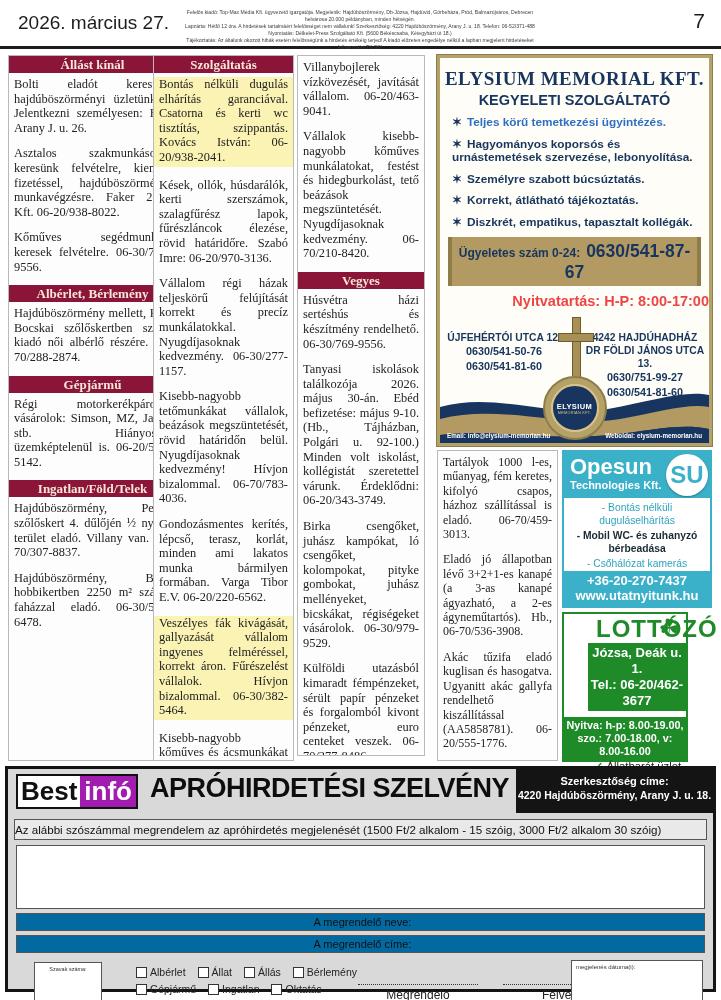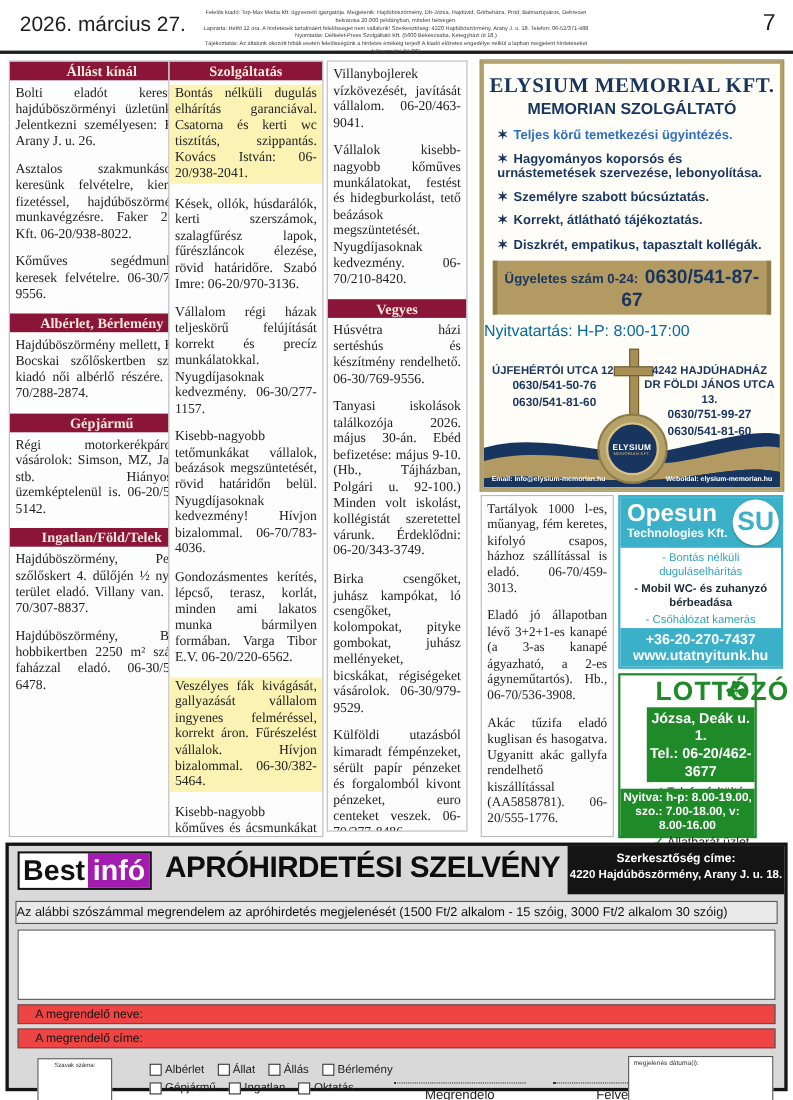--- a/index.html
+++ b/index.html
@@ -31,21 +31,21 @@
              font-size:19px;letter-spacing:.5px;color:#17355e;}
   .ely-sub{text-align:center;font-weight:bold;font-size:14.5px;margin-top:2px;color:#17355e;}
   .ely-bullets{margin:8px 10px 0 12px;}
   .eb{font-weight:bold;font-size:11.8px;line-height:13.5px;margin-bottom:8px;color:#17355e;}
   .eb.accent{color:#2e6fc4;}
   .eb .star{margin-right:5px;color:#17355e;}
   .ely-duty{margin:2px 8px 0 8px;background:#b29a62;border-left:4px solid #8f7d49;border-right:4px solid #8f7d49;
             text-align:center;padding:4px 0 3px 0;color:#17355e;}
   .ely-duty .lbl{font-weight:bold;font-size:12px;margin-right:6px;}
   .ely-duty .phone{font-weight:bold;font-size:17.5px;}
-  .ely-hours{text-align:left;font-weight:normal;font-size:14.5px;margin-top:7px;color:#0369a1;}
+  .ely-hours{text-align:right;font-weight:bold;font-size:14.5px;margin-top:7px;color:#ef4444;}
   .ely-locs{position:relative;margin-top:8px;height:92px;}
   .ely-loc{position:absolute;top:14px;width:120px;text-align:center;font-weight:bold;color:#17355e;}
   .ely-loc.left{left:4px;} .ely-loc.right{right:4px;}
   .ely-loc div{font-size:10.3px;line-height:13px;}
   .ely-loc div.tel{font-size:10.8px;line-height:15px;}
   .ely-cross{position:absolute;left:50%;top:0;transform:translateX(-50%);width:34px;height:92px;}
   .ely-cross .v{position:absolute;left:14px;top:0;width:7px;height:92px;background:#a78f55;border:1px solid #6e5c31;}
   .ely-cross .h{position:absolute;left:0;top:16px;width:34px;height:7px;background:#a78f55;border:1px solid #6e5c31;}
   .ely-wave{position:absolute;left:0;bottom:0;width:269px;height:58px;}
   .ely-logo{position:absolute;left:50%;bottom:3px;transform:translateX(-50%);width:60px;height:60px;border-radius:50%;
@@ -93,22 +93,22 @@
   .bestinfo .b1{background:#fff;color:#111;padding:0 3px;}
   .bestinfo .b2{background:#a21caf;color:#fff;padding:0 4px;}
   .cp-title{position:absolute;left:142px;top:4px;font-size:27px;font-weight:bold;letter-spacing:-.5px;color:#0d0d0d;}
   .cp-office{position:absolute;right:0px;top:0px;width:197px;height:44px;background:#141414;color:#fff;
              text-align:center;font-weight:bold;}
   .cp-office .o1{font-size:11px;margin-top:6px;}
   .cp-office .o2{font-size:10.5px;margin-top:2px;}
   .cp-order{margin:2px 6px 0 6px;background:#e9e9e9;border:1px solid #555;text-align:left;
             font-size:11.6px;padding:3px 0;color:#111;}
   .cp-adbox{margin:5px 8px 0 8px;height:62px;background:#fff;border:1px solid #555;}
-  .cp-line{margin:4px 8px 0 8px;height:16px;background:#ef4444;border:1px solid #555;font-size:11px;
-           color:#111;padding-left:15px;line-height:16px;}
+  .cp-line{margin:4px 8px 0 8px;height:16px;background:#0369a1;border:1px solid #555;font-size:11px;
+           color:#111;padding-left:4px;line-height:16px;text-align:center;}
   .cp-bottom{position:relative;height:72px;margin-top:5px;}
   .cp-words{position:absolute;left:26px;top:4px;width:66px;height:58px;background:#fff;border:1px solid #555;}
   .cp-words span{display:block;text-align:center;font-size:5.5px;margin-top:3px;color:#333;}
   .cp-checks{position:absolute;left:128px;top:8px;}
   .cp-chk-row{display:flex;margin-bottom:5px;}
   .cp-chk{display:flex;align-items:flex-end;margin-right:12px;}
   .cp-chk .box{width:9px;height:9px;border:1px solid #333;background:#fff;margin-right:3px;}
   .cp-chk .lab{font-size:10.5px;color:#222;}
   .cp-sign{position:absolute;top:16px;width:120px;text-align:center;}
   .cp-sign .dots{border-bottom:1.5px dotted #333;height:10px;margin-bottom:3px;}
@@ -166,21 +166,21 @@
       <p class="ad">Bicskákat, késeket vásárolnék Kocsis, Szoboszlai, Némethi, Zsákai, Besze, Gálfi, Polyák, stb. készítőktől. 06-30/979-9529.</p>
     </div>
   <div id="col4" class="ad-column">
       <p class="ad">Tartályok 1000 l-es, műanyag, fém keretes, kifolyó csapos, házhoz szállítással is eladó. 06-70/459-3013.</p>
       <p class="ad">Eladó jó állapotban lévő 3+2+1-es kanapé (a 3-as kanapé ágyazható, a 2-es ágyneműtartós). Hb., 06-70/536-3908.</p>
       <p class="ad">Akác tűzifa eladó kuglisan és hasogatva. Ugyanitt akác gallyfa rendelhető kiszállítással (AA5858781). 06-20/555-1776.</p>
     </div>
 
   <div class="elysium">
     <div class="ely-title">ELYSIUM MEMORIAL KFT.</div>
-    <div class="ely-sub">MEMORIAN SZOLGÁLTATÓ</div>
+    <div class="ely-sub">KEGYELETI SZOLGÁLTATÓ</div>
     <div class="ely-bullets">
         <div class="eb accent"><span class="star">✶</span><span>Teljes körű temetkezési ügyintézés.</span></div>
         <div class="eb"><span class="star">✶</span><span>Hagyományos koporsós és urnástemetések szervezése, lebonyolítása.</span></div>
         <div class="eb"><span class="star">✶</span><span>Személyre szabott búcsúztatás.</span></div>
         <div class="eb"><span class="star">✶</span><span>Korrekt, átlátható tájékoztatás.</span></div>
         <div class="eb"><span class="star">✶</span><span>Diszkrét, empatikus, tapasztalt kollégák.</span></div>
       </div>
     <div class="ely-duty">
       <span class="lbl">Ügyeletes szám 0-24:</span><span class="phone">0630/541-87-67</span>
     </div>

